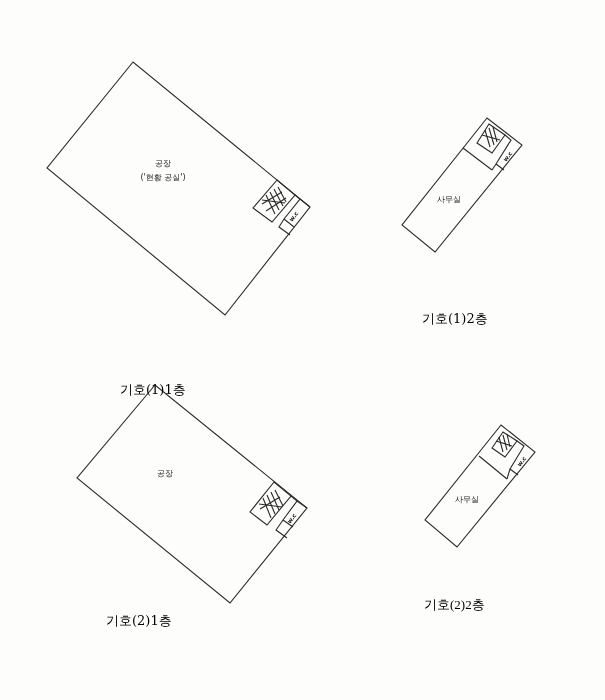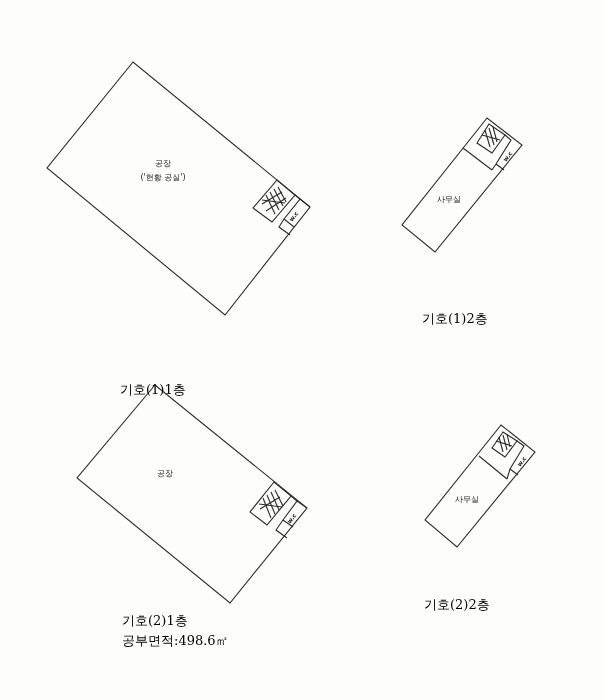--- a/index.html
+++ b/index.html
@@ -95,20 +95,19 @@
 </svg>
 
 <div class="caption" style="left:120px; top:340px;margin-top:40px;">
   <div>기호(1)1층</div>
 </div>
 
 <div class="caption" style="left:422px; top:309px;">
   <div>기호(1)2층</div>
 </div>
 
-<div class="caption" style="left:122px; top:611px;">
+<div class="caption" style="left:106px; top:611px;">
   <div>기호(2)1층</div>
-  <div>공부면적:498.6㎡</div>
 </div>
 
-<div class="caption" style="left:424px; top:595px;">
+<div class="caption" style="left:424px; top:595px;font-family:Liberation Serif, serif;">
   <div>기호(2)2층</div>
 </div>
 
 </body></html>

